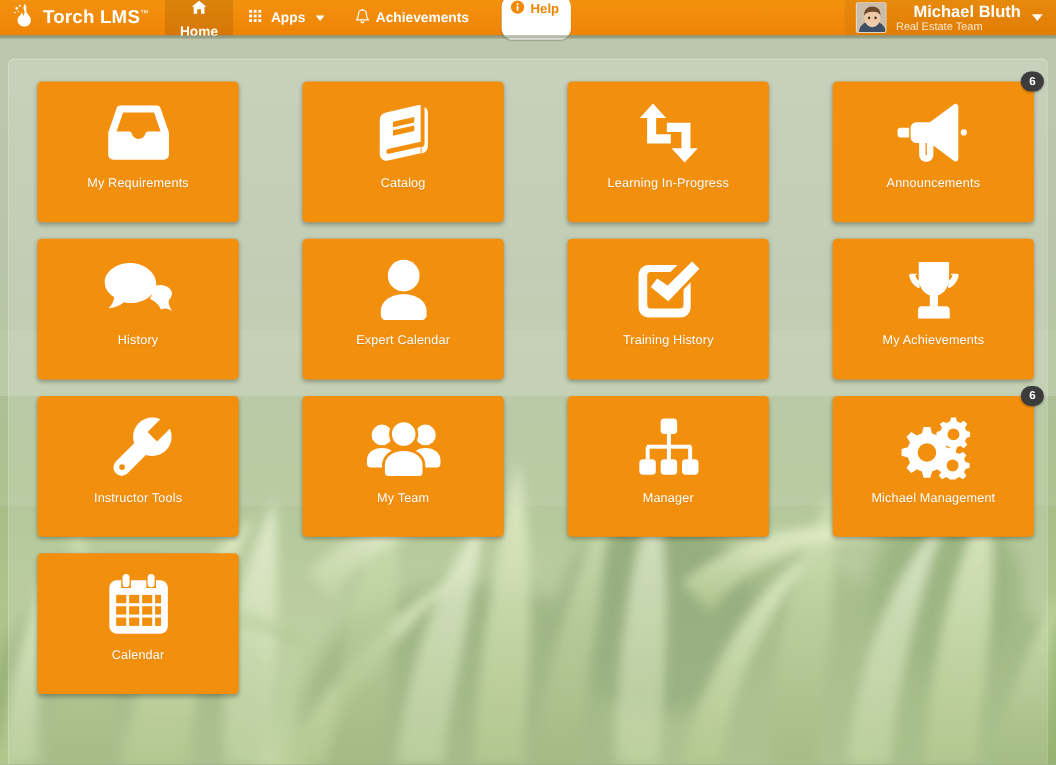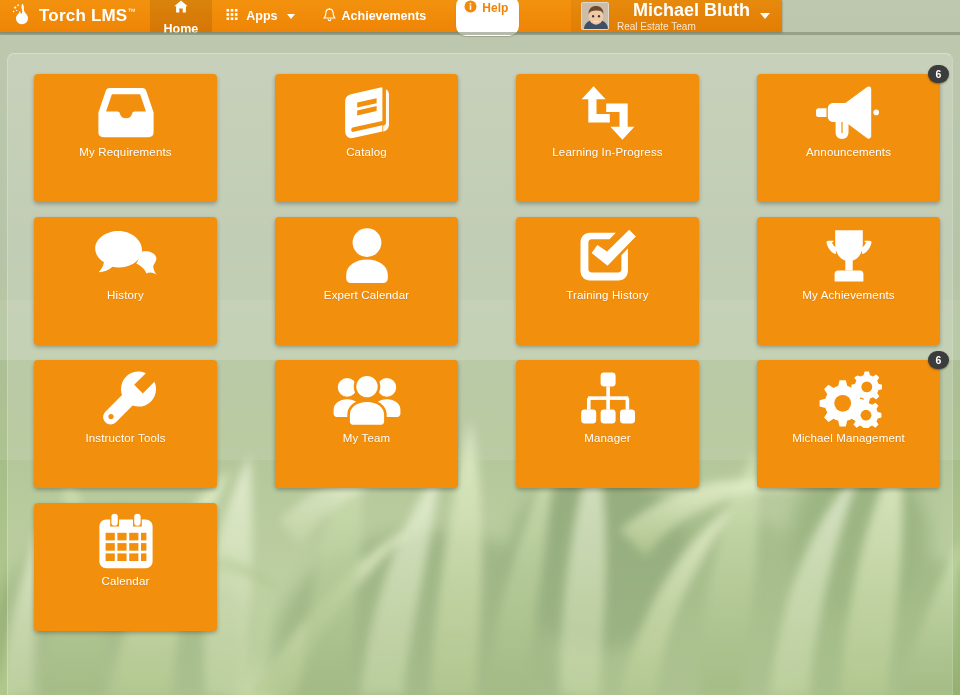--- a/index.html
+++ b/index.html
@@ -24,21 +24,21 @@
     width: 960px; height: 695px;
     overflow: hidden;
     z-index: 0;
   }
   #bg-grass { position:absolute; left:0; top:0; width:960px; height:695px; }
 
   
   #topnav {
     position: absolute;
     left: 0; top: 0;
-    width: 782px; height: 32px;
+    width: 960px; height: 32px;
     background: #f18a0a;
     background: linear-gradient(to bottom, #f3920e 0%, #ef8405 100%);
     z-index: 50;
     display: flex;
     align-items: stretch;
     box-shadow: 0 1px 2px rgba(0,0,0,.35);
   }
   #topnav:after{
     content:"";
     position:absolute; left:0; bottom:-3px; width:960px; height:3px;
@@ -103,21 +103,21 @@
   }
   #user-avatar {
     width: 28px; height: 28px;
     border-radius: 2px;
     overflow: hidden;
     flex: 0 0 auto;
     background: #c9b9a6;
     border: 1px solid rgba(255,255,255,.45);
   }
   .user-meta { line-height: 1.15; color: #fff; }
-  .user-name { font-size: 18px; font-weight: bold; white-space: nowrap; padding-left: 16px; }
+  .user-name { font-size: 15px; font-weight: bold; white-space: nowrap; padding-left: 16px; }
   .user-role { font-size: 10px; color: rgba(255,255,255,.82); white-space: nowrap; }
   .user-caret {
     width: 0; height: 0;
     border-left: 5px solid transparent;
     border-right: 5px solid transparent;
     border-top: 6px solid rgba(255,255,255,.95);
     margin-left: 2px;
   }
 
   
@@ -164,21 +164,21 @@
     justify-content: center;
     width: 100%;
     padding-top: 6px;
   }
   .tile-icon svg { display: block; }
 
   .tile-label {
     color: #ffffff;
     font-size: 11.5px;
     line-height: 1;
-    padding-bottom: 44px;
+    padding-bottom: 29px;
     text-align: center;
     letter-spacing: .15px;
     text-shadow: 0 1px 1px rgba(0,0,0,.10);
   }
 
   .tile-badge {
     position: absolute;
     top: -9px; right: -9px;
     min-width: 21px; height: 18px;
     padding: 0 6px;

